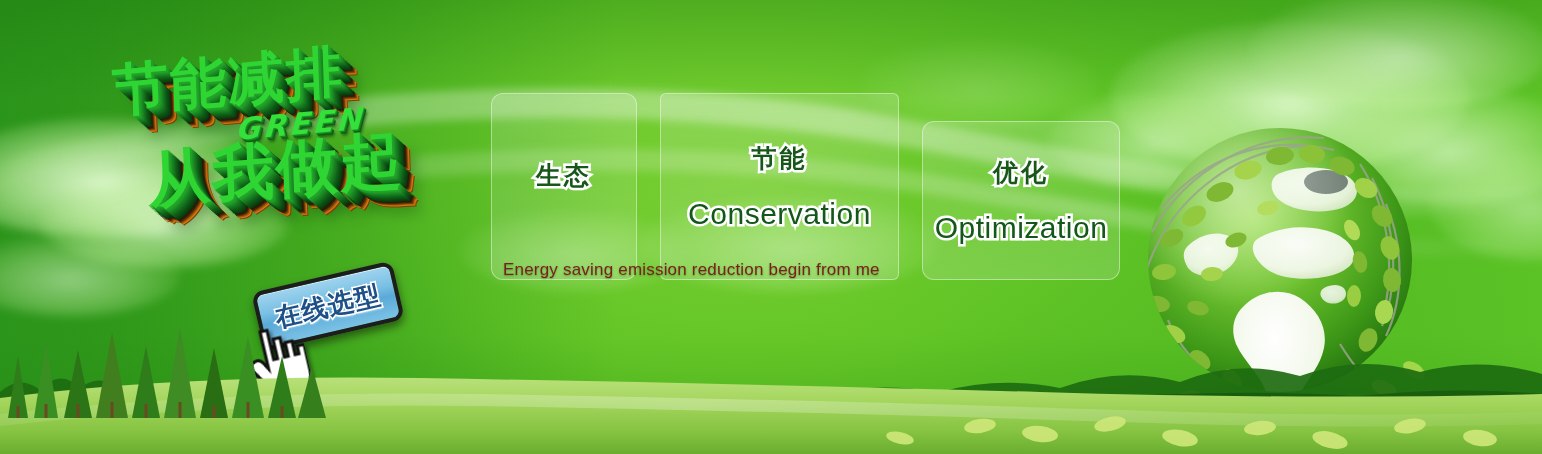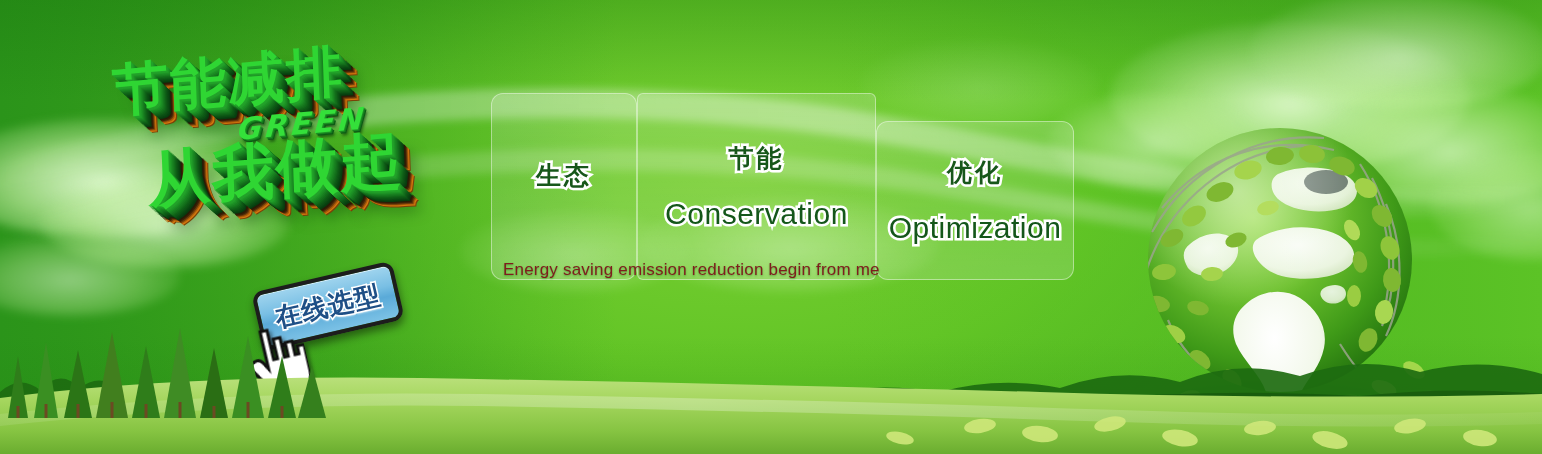--- a/index.html
+++ b/index.html
@@ -121,21 +121,21 @@
   .cursor-hand{
     position:absolute; left:-22px; top:34px;
     width:62px; height:74px;
     filter:drop-shadow(2px 3px 2px rgba(0,0,0,.5));
   }
 
   
   .cards{
     position:absolute; left:491px; top:93px;
     height:187px;
-    display:flex; align-items:stretch; 
+    display:flex; align-items:stretch; gap:23px;
   }
   .card{
     position:relative;
     box-sizing:border-box;
     border-radius:12px;
     border:1px solid rgba(255,255,255,.42);
     background:linear-gradient(to bottom, rgba(255,255,255,.18) 0%, rgba(255,255,255,.10) 45%, rgba(255,255,255,.16) 100%);
     display:flex; flex-direction:column;
     align-items:center; justify-content:center;
     cursor:pointer;

